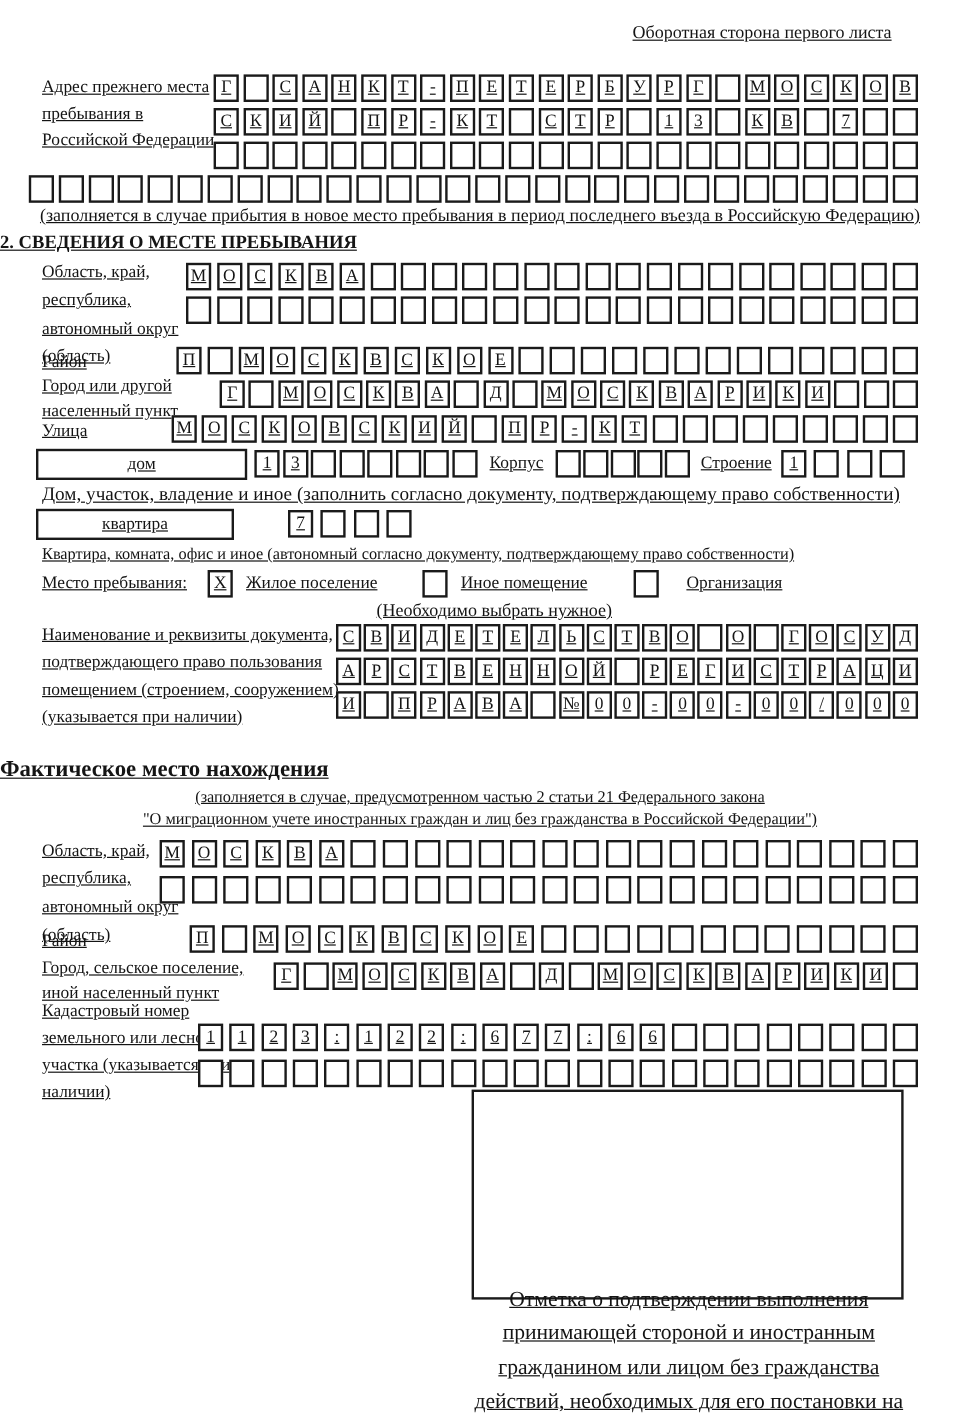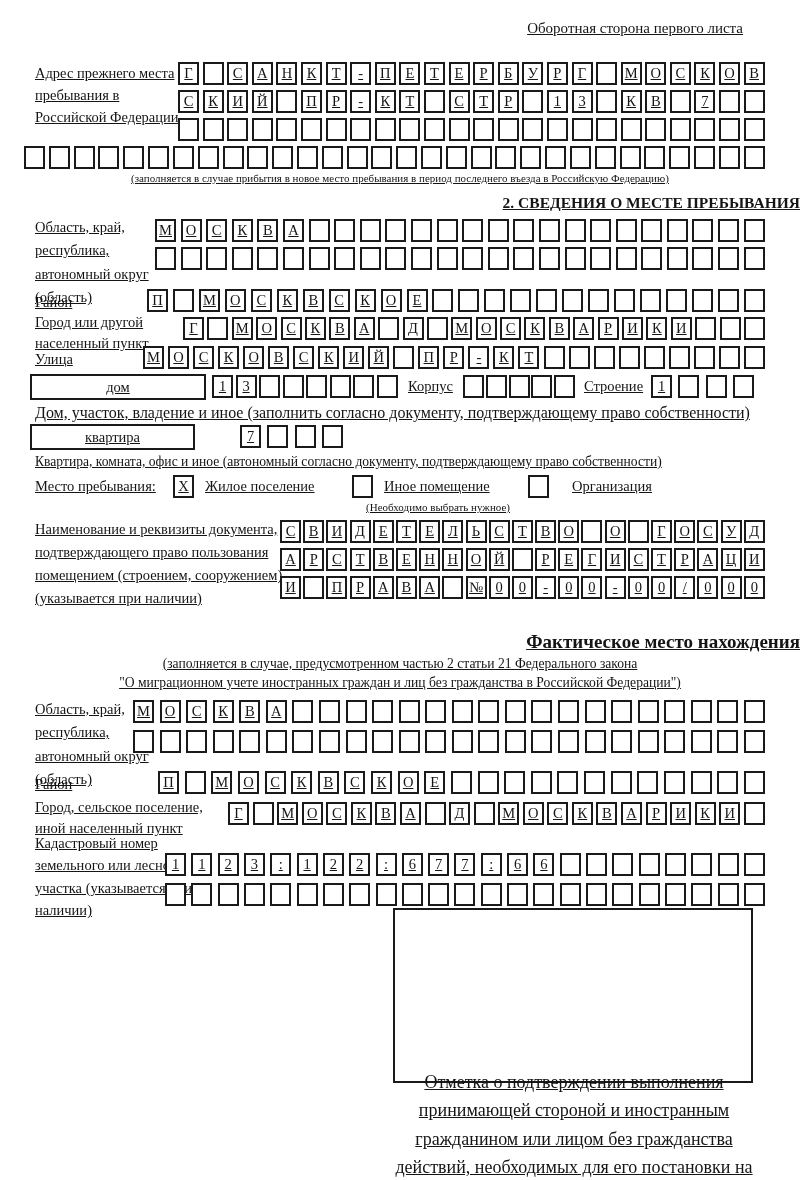--- a/index.html
+++ b/index.html
@@ -3,22 +3,22 @@
 <meta charset="utf-8">
 <style>
   html,body{margin:0;padding:0;}
   body{
     width:800px;height:1180px;position:relative;background:#ffffff;
     font-family:"Liberation Serif","DejaVu Serif",serif;color:#151515;
     overflow:hidden;
   }
   .abs{position:absolute;text-decoration:underline;}
   .lbl{font-size:14.5px;line-height:1.52;color:#141414;}
-  .cap{font-size:11px;color:#141414;}
-  .hdr{font-weight:bold;font-size:15.5px;text-align:right;width:800px;left:0;}
+  .cap{font-size:15px;color:#141414;}
+  .hdr{font-weight:bold;font-size:15.5px;text-align:left;width:800px;left:0;}
   .center{text-align:center;width:800px;left:0;}
   .cellrow{display:flex;justify-content:space-between;height:24px;}
   .cell{
     flex:0 0 21px;width:21px;height:23px;box-sizing:border-box;
     border:2px solid #1a1a1a;background:#fff;
     font-size:14.5px;line-height:19px;text-align:center;font-weight:normal;
   }
   .widebox{
     box-sizing:border-box;border:2px solid #1a1a1a;height:26px;
     display:flex;align-items:center;justify-content:center;

